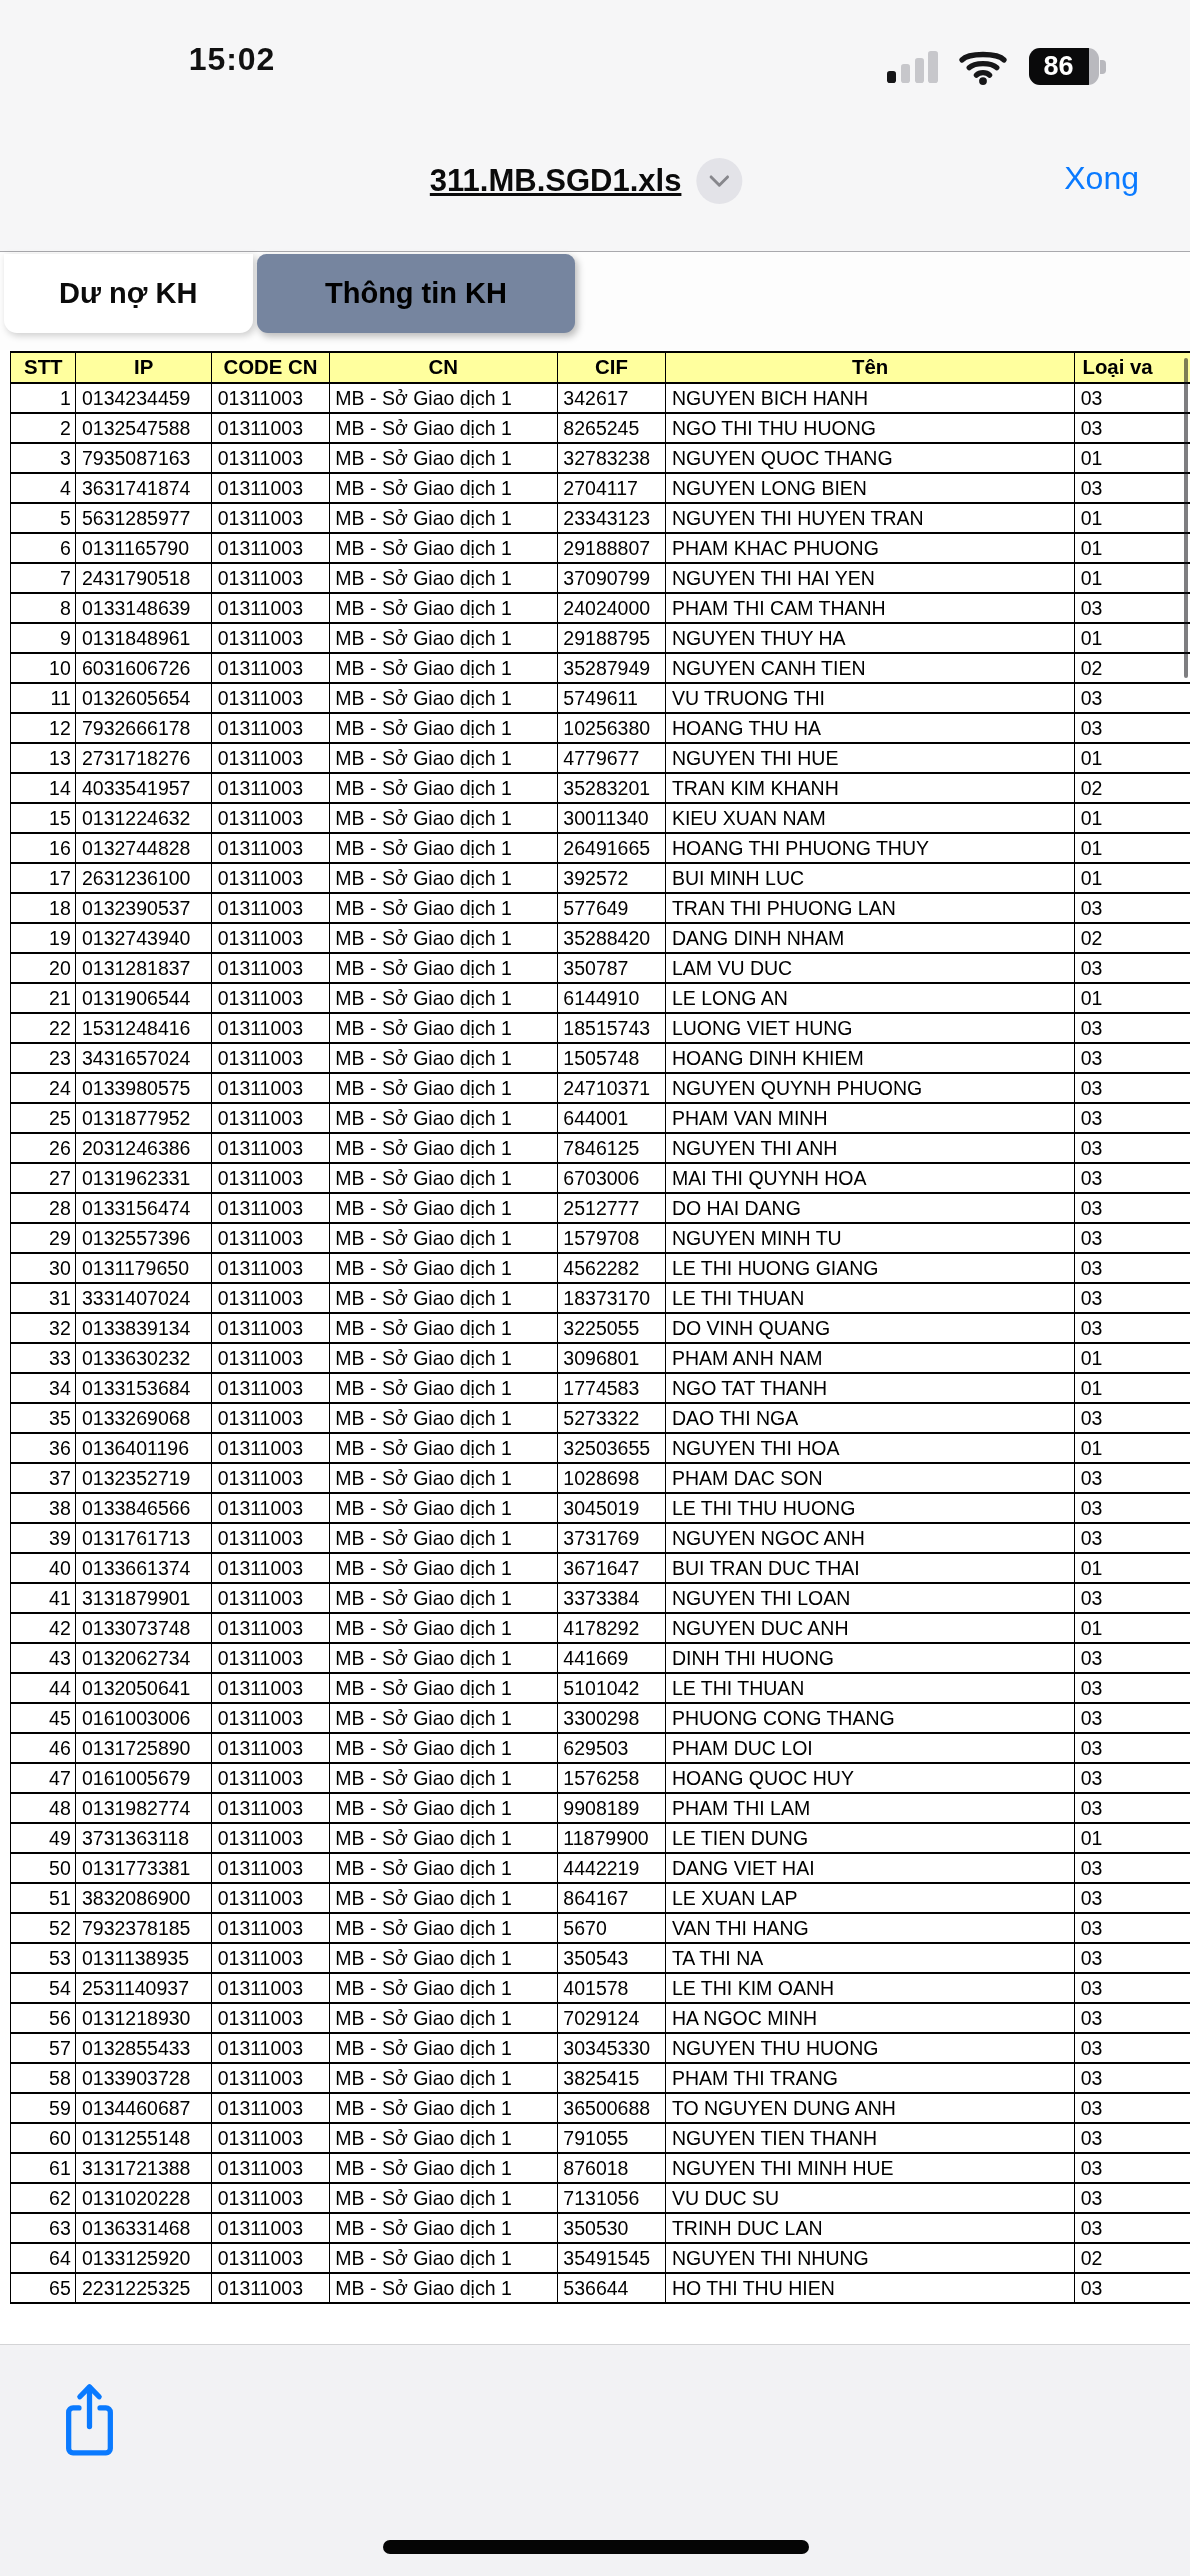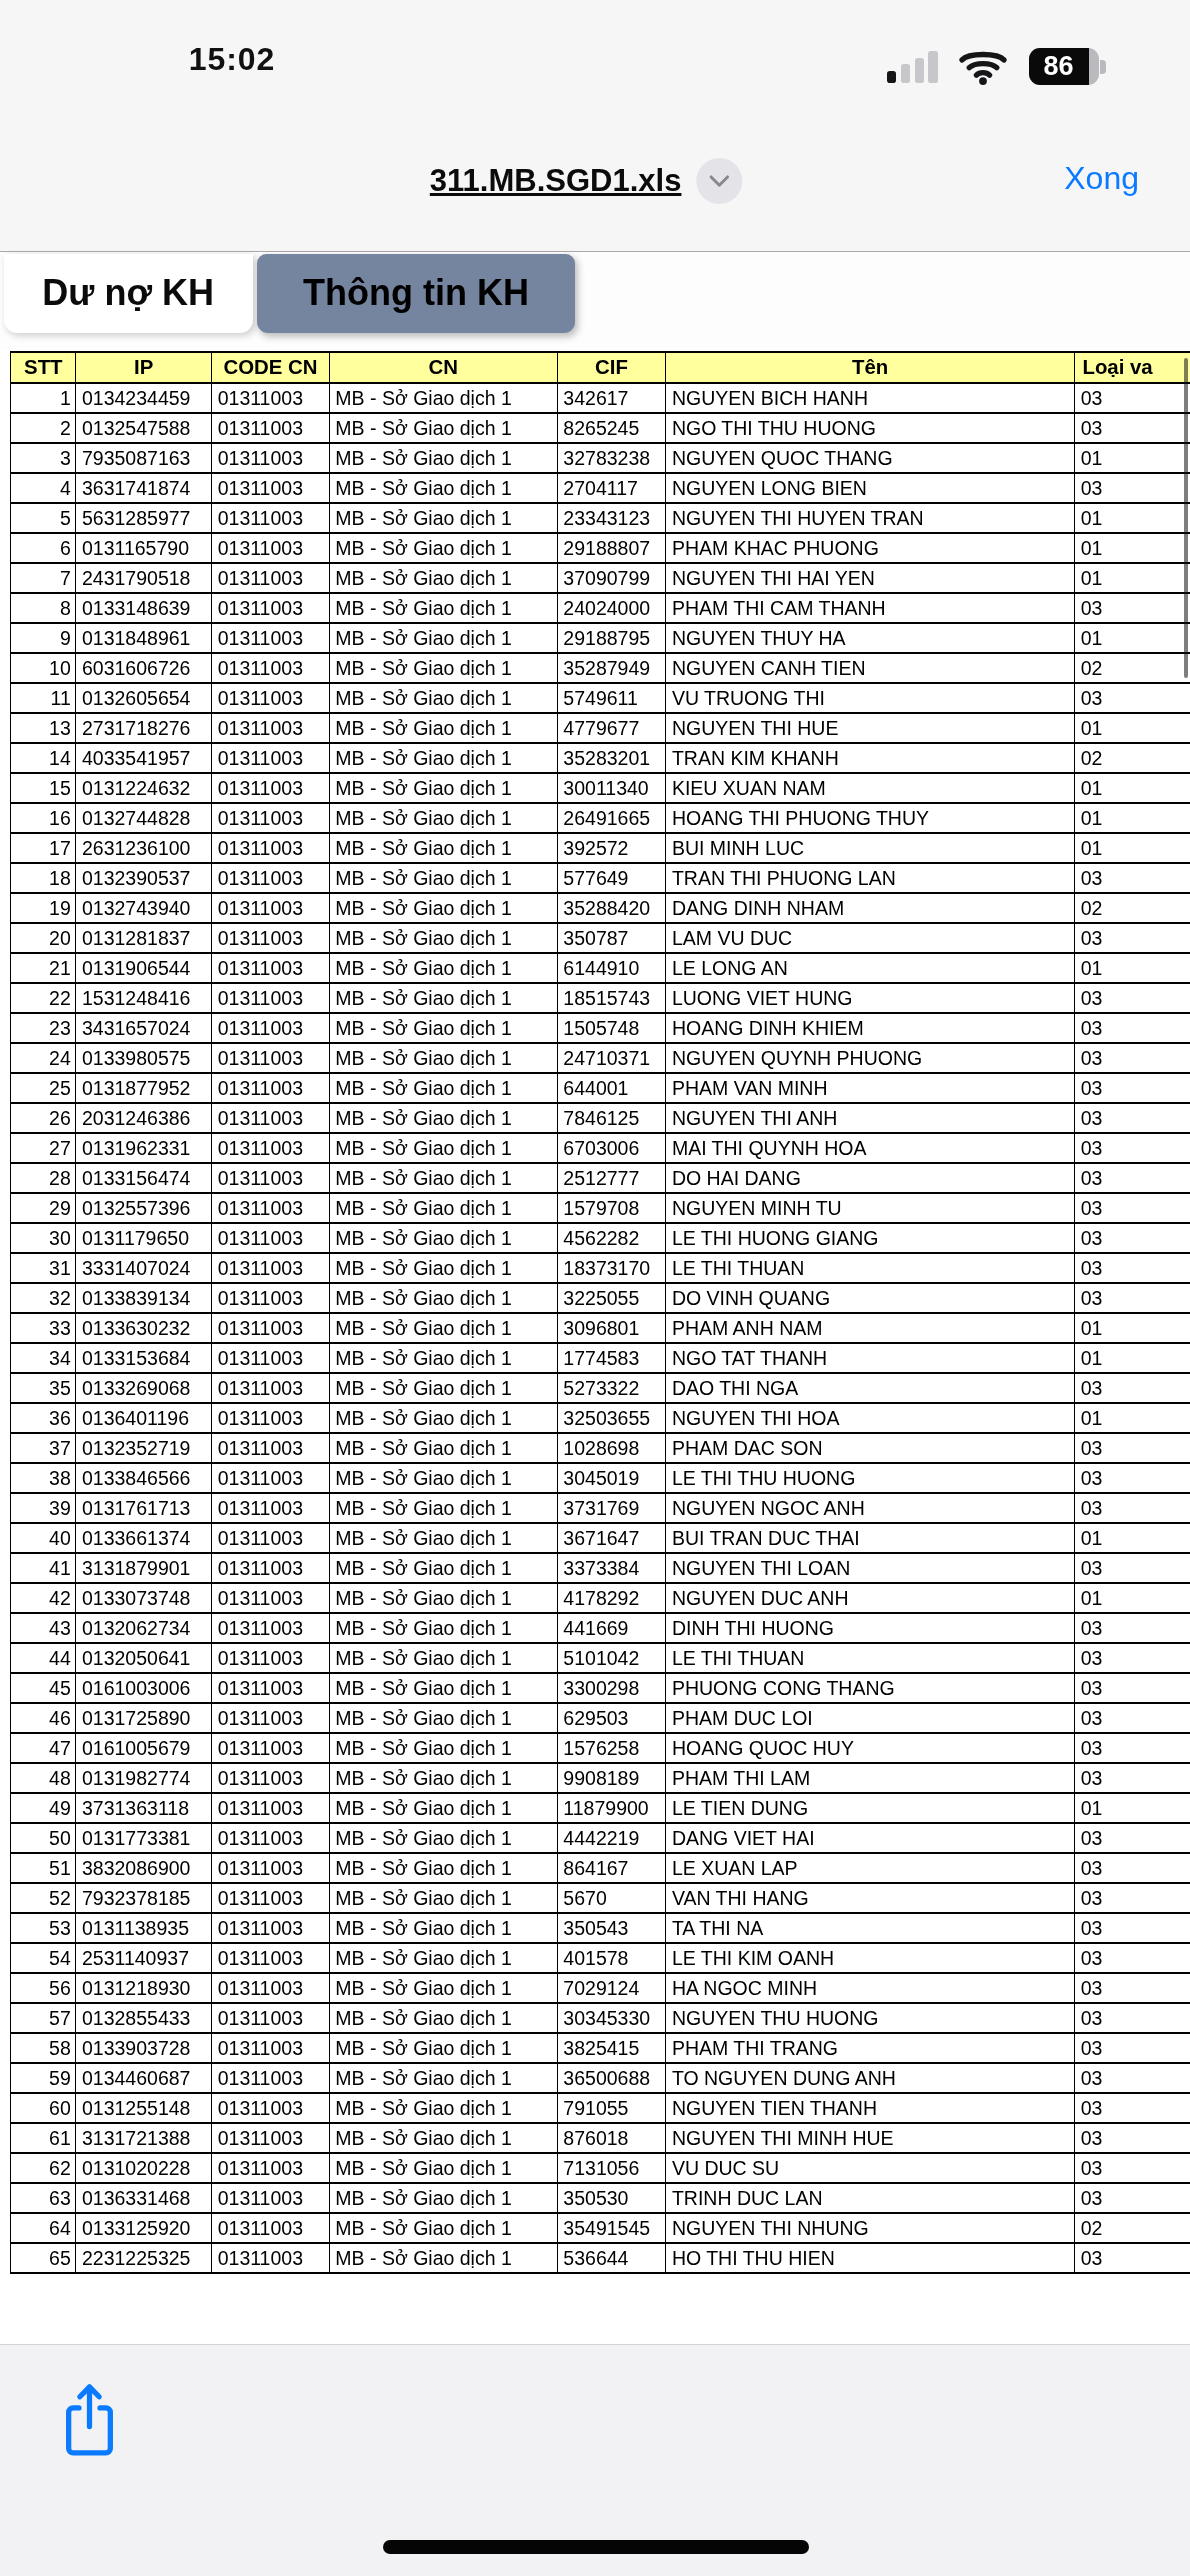--- a/index.html
+++ b/index.html
@@ -53,21 +53,21 @@
     color:var(--accent_blue,#0A7AFF); background:none; border:none; cursor:pointer;
     font-family:"Liberation Sans", sans-serif;
   }
   
   .tab-strip {
     position:absolute; left:0; top:251px; width:1191px; height:99px;
     background:#FDFDFD; border-top:1.9px solid #A9A9AD;
   }
   .tab {
     position:absolute; top:1.9px; height:79px; display:flex; align-items:center; justify-content:center;
-    font-size:36px; font-weight:700; cursor:pointer; border:none;
+    font-size:29px; font-weight:700; cursor:pointer; border:none;
     font-family:"Liberation Sans", sans-serif;
   }
   .tab-inactive {
     left:3.7px; width:249px; background:#FFFFFF; color:#0b0b0b;
     border-radius:0 0 13px 13px; box-shadow:2.8px 2.8px 7.4px rgba(0,0,0,0.18);
   }
   .tab-active {
     left:257px; width:318px; background:var(--tab_active_bg,#76859F); color:#000000;
     border-radius:9.3px 9.3px 11px 11px; box-shadow:2.8px 3.7px 7.4px rgba(0,0,0,0.25);
   }
@@ -280,20 +280,29 @@
           <tr>
             <td class="c0">11</td>
             <td class="c1">0132605654</td>
             <td class="c2">01311003</td>
             <td class="c3">MB - Sở Giao dịch 1</td>
             <td class="c4">5749611</td>
             <td class="c5">VU TRUONG THI</td>
             <td class="c6">03</td>
           </tr>
           <tr>
+            <td class="c0">12</td>
+            <td class="c1">7932666178</td>
+            <td class="c2">01311003</td>
+            <td class="c3">MB - Sở Giao dịch 1</td>
+            <td class="c4">10256380</td>
+            <td class="c5">HOANG THU HA</td>
+            <td class="c6">03</td>
+          </tr>
+          <tr>
             <td class="c0">13</td>
             <td class="c1">2731718276</td>
             <td class="c2">01311003</td>
             <td class="c3">MB - Sở Giao dịch 1</td>
             <td class="c4">4779677</td>
             <td class="c5">NGUYEN THI HUE</td>
             <td class="c6">01</td>
           </tr>
           <tr>
             <td class="c0">14</td>

